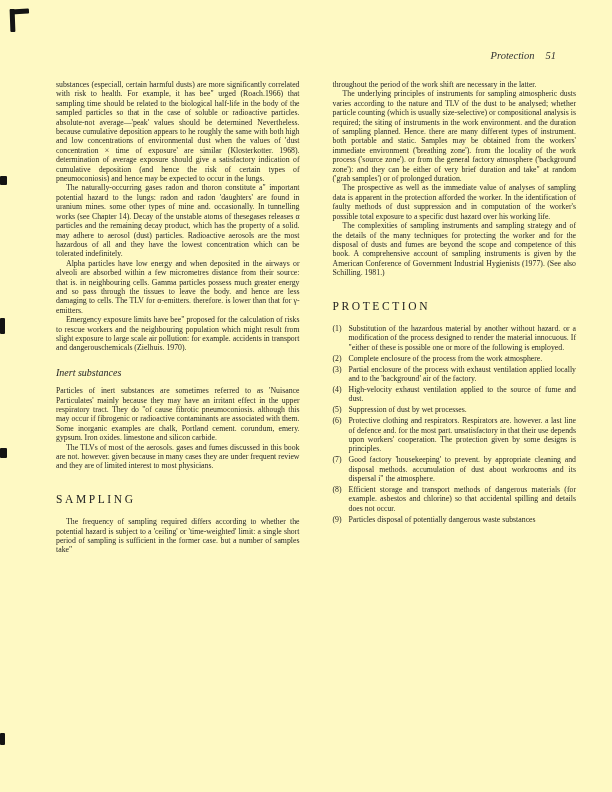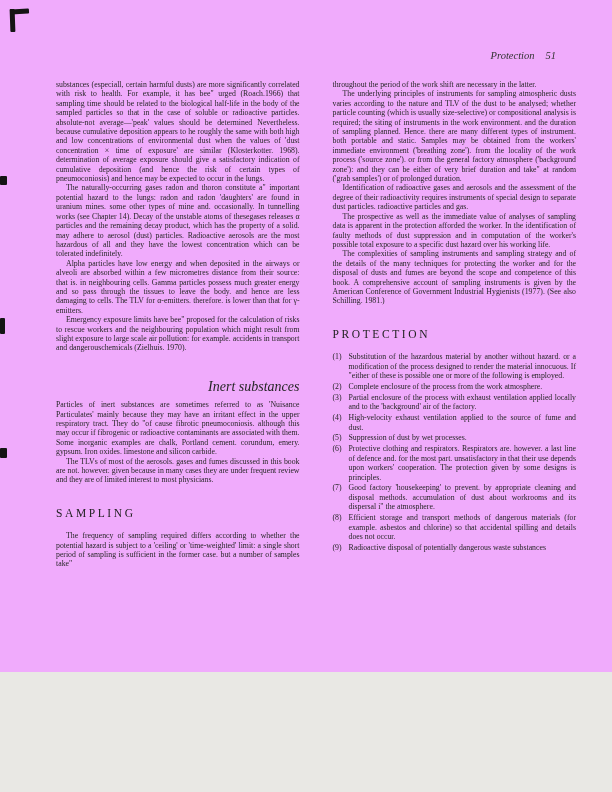--- a/index.html
+++ b/index.html
@@ -1,21 +1,21 @@
 <!DOCTYPE html>
 <html><head>
 <meta charset="utf-8">
 <style>
   * { margin: 0; padding: 0; box-sizing: border-box; }
   html, body { width: 612px; height: 792px; }
   body { background: #e9e8e4; font-family: "Liberation Serif", "DejaVu Serif", serif; }
   .page {
     position: relative;
-    width: 612px; height: 672px;
-    background: #f0abfc;
+    width: 612px; height: 792px;
+    background: #fef9c3;
     color: #2b2b2b;
     overflow: hidden;
   }
   .running-header {
     position: absolute;
     top: 50px; right: 56px;
     font-style: italic;
     font-size: 10.5px;
     color: #333;
   }
@@ -33,23 +33,23 @@
     font-size: 7.8px;
     line-height: 9.4px;
     text-align: justify;
     color: #262626;
   }
   .para { text-indent: 10px; }
   .para.noindent { text-indent: 0; }
   .subhead {
     font-style: italic;
     font-weight: normal;
-    font-size: 14px;
-    margin: 29px 0 9px 0;
-    text-align: right;
+    font-size: 10px;
+    margin: 15px 0 9px 0;
+    text-align: left;
   }
   .section {
     font-weight: normal;
     font-size: 11.5px;
     letter-spacing: 2.6px;
     margin: 24px 0 13px 0;
     text-align: left;
     color: #222;
   }
   .intro {
@@ -96,21 +96,20 @@
       <h3 class="subhead">Inert substances</h3>
       <p class="para noindent">Particles of inert substances are sometimes referred to as 'Nuisance Particulates' mainly because they may have an irritant effect in the upper respiratory tract. They do "of cause fibrotic pneumoconiosis. although this may occur if fibrogenic or radioactive contaminants are associated with them. Some inorganic examples are chalk, Portland cement. corundum, emery. gypsum. Iron oxides. limestone and silicon carbide.</p>
       <p class="para">The TLVs of most of the aerosols. gases and fumes discussed in this book are not. however. given because in many cases they are under frequent review and they are of limited interest to most physicians.</p>
       <h2 class="section">SAMPLING</h2>
       <p class="para">The frequency of sampling required differs according to whether the potential hazard is subject to a 'ceiling' or 'time-weighted' limit: a single short period of sampling is sufficient in the former case. but a number of samples take"</p>
     </div>
 
     <div class="col">
       <p class="para noindent">throughout the period of the work shift are necessary in the latter.</p>
       <p class="para">The underlying principles of instruments for sampling atmospheric dusts varies according to the nature and TLV of the dust to be analysed; whether particle counting (which is usually size-selective) or compositional analysis is required; the siting of instruments in the work environment. and the duration of sampling planned. Hence. there are many different types of instrument. both portable and static. Samples may be obtained from the workers' immediate environment ('breathing zone'). from the locality of the work process ('source zone'). or from the general factory atmosphere ('background zone'): and they can be either of very brief duration and take" at random ('grab samples') or of prolonged duration.</p>
-      <p class="para">Identification of radioactive gases and aerosols and the assessment of the degree of their radioactivity requires instruments of special design to separate dust particles. radioactive particles and gas.</p>
       <p class="para">The prospective as well as the immediate value of analyses of sampling data is apparent in the protection afforded the worker. In the identification of faulty methods of dust suppression and in computation of the worker's possible total exposure to a specific dust hazard over his working life.</p>
       <p class="para">The complexities of sampling instruments and sampling strategy and of the details of the many techniques for protecting the worker and for the disposal of dusts and fumes are beyond the scope and competence of this book. A comprehensive account of sampling instruments is given by the American Conference of Government Industrial Hygienists (1977). (See also Schilling. 1981.)</p>
       <h2 class="section">PROTECTION</h2>
 
       <div class="list-item">
         <span class="num">(1)</span>
         <span>Substitution of the hazardous material by another without hazard. or a modification of the process designed to render the material innocuous. If "either of these is possible one or more of the following is employed.</span>
       </div>
       <div class="list-item">
         <span class="num">(2)</span>
@@ -135,18 +134,18 @@
       <div class="list-item">
         <span class="num">(7)</span>
         <span>Good factory 'housekeeping' to prevent. by appropriate cleaning and disposal methods. accumulation of dust about workrooms and its dispersal i" the atmosphere.</span>
       </div>
       <div class="list-item">
         <span class="num">(8)</span>
         <span>Efficient storage and transport methods of dangerous materials (for example. asbestos and chlorine) so that accidental spilling and details does not occur.</span>
       </div>
       <div class="list-item">
         <span class="num">(9)</span>
-        <span>Radioactive disposal of potentially dangerous waste substances</span>
+        <span>Particles disposal of potentially dangerous waste substances</span>
       </div>
     </div>
 
   </div>
 </div>
 
 </body></html>

